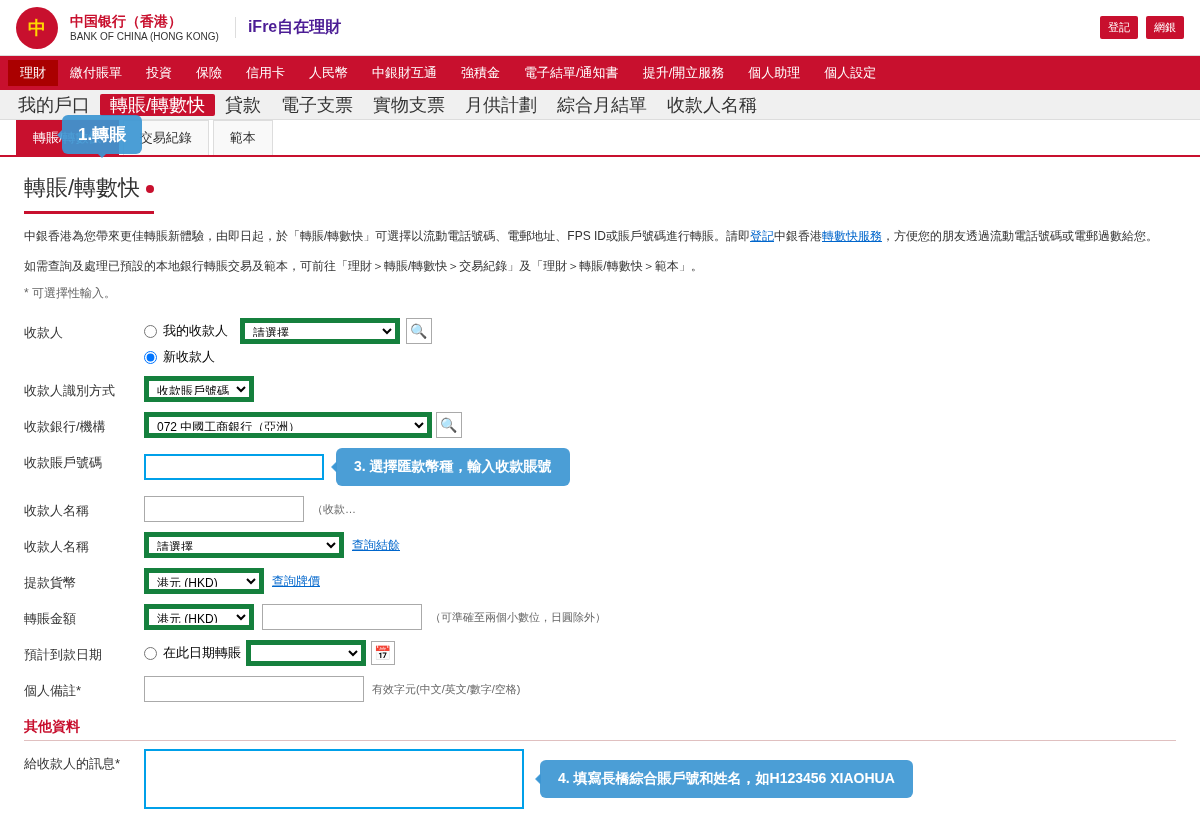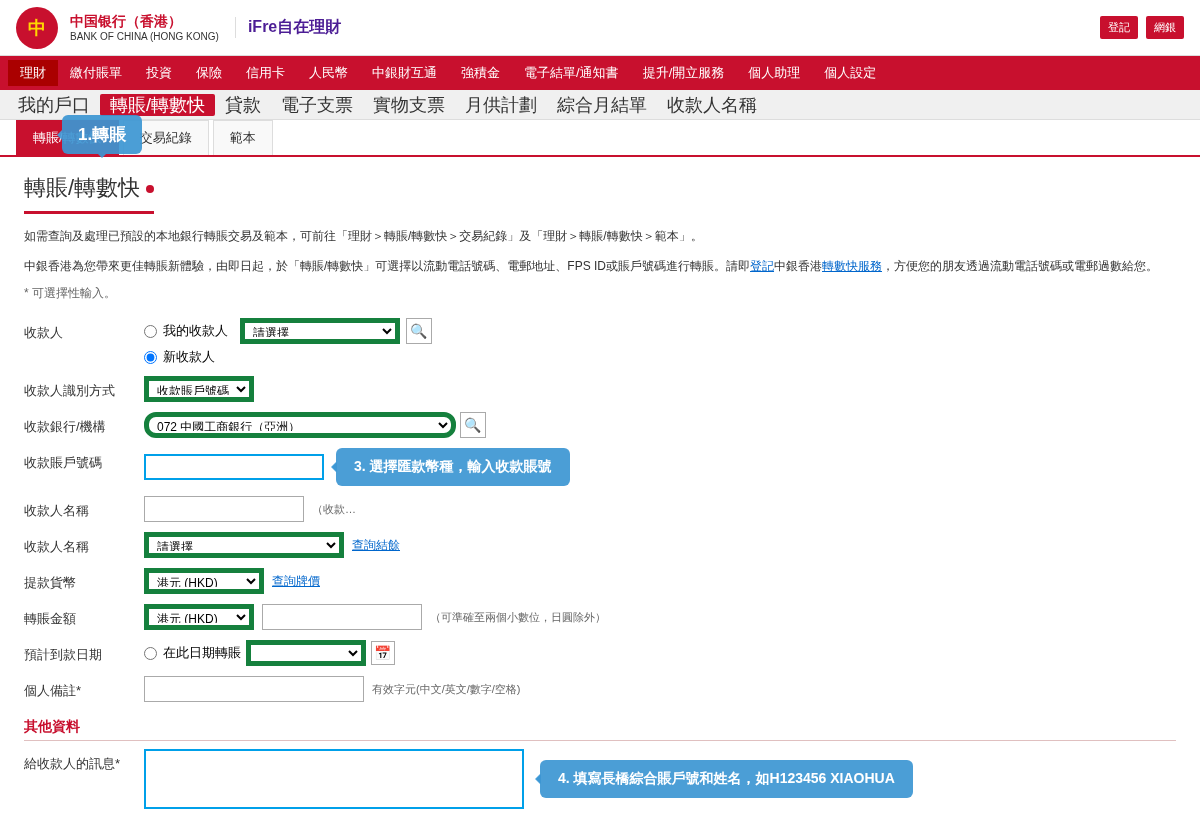--- a/index.html
+++ b/index.html
@@ -47,21 +47,21 @@
     .form-control input[type="text"] { border: 1px solid #aaa; padding: 4px 6px; font-size: 12px; height: 26px; }
     .form-control input[type="text"].wide { width: 220px; }
     .form-control input[type="text"].medium { width: 160px; }
     .form-control select { border: 5px solid #15803d; padding: 2px 4px; font-size: 12px; height: 26px; background: #fff; }
     .search-btn { width: 26px; height: 26px; background: #fff; border: 1px solid #aaa; cursor: pointer; display: flex; align-items: center; justify-content: center; font-size: 14px; }
 
     .radio-group { display: flex; flex-direction: column; gap: 4px; }
     .radio-item { display: flex; align-items: center; gap: 6px; font-size: 13px; cursor: pointer; }
 
     .blue-link { color: #0066cc; font-size: 12px; text-decoration: underline; cursor: pointer; }
-    .bank-select { width: 312px; border-radius: 12px; }
+    .bank-select { width: 288px; }
 
     .account-select { width: 200px; }
     .currency-select { width: 120px; }
     .transfer-hint { color: #666; font-size: 11px; }
 
     .date-row { display: flex; flex-direction: column; gap: 6px; }
     .date-radio-row { display: flex; align-items: center; gap: 5px; }
 
     .calendar-btn { width: 24px; height: 24px; background: #fff; border: 1px solid #aaa; cursor: pointer; display: flex; align-items: center; justify-content: center; font-size: 14px; }
     .note-hint { color: #666; font-size: 11px; }
@@ -139,24 +139,24 @@
   <div class="tooltip-bubble" style="position:absolute; left:62px; top:-42px; z-index:200; background:rgba(60,150,210,0.92); color:white; padding:8px 16px; border-radius:6px; font-size:17px; font-weight:bold;">
     <span>1.轉賬</span>
     <span style="position:absolute; bottom:-8px; left:50%; transform:translateX(-50%); border:4px solid transparent; border-top-color:rgba(60,150,210,0.92);"></span>
   </div>
 </div>
 
 <div class="content">
   <div class="page-title">轉賬/轉數快</div>
 
   <div class="info-text">
+    中銀香港為您帶來更佳轉賬新體驗，由即日起，於「轉賬/轉數快」可選擇以流動電話號碼、電郵地址、FPS ID或賬戶號碼進行轉賬。請即<a href="#">登記</a>中銀香港<a href="#">轉數快服務</a>，方便您的朋友透過流動電話號碼或電郵過數給您。
+  </div>
+  <div class="info-text">
     如需查詢及處理已預設的本地銀行轉賬交易及範本，可前往「理財＞轉賬/轉數快＞交易紀錄」及「理財＞轉賬/轉數快＞範本」。
-  </div>
-  <div class="info-text">
-    中銀香港為您帶來更佳轉賬新體驗，由即日起，於「轉賬/轉數快」可選擇以流動電話號碼、電郵地址、FPS ID或賬戶號碼進行轉賬。請即<a href="#">登記</a>中銀香港<a href="#">轉數快服務</a>，方便您的朋友透過流動電話號碼或電郵過數給您。
   </div>
   <div class="optional-note">* 可選擇性輸入。</div>
 
   
   <div class="form-section">
 
     <div class="form-row">
       <div class="form-label">收款人</div>
       <div class="form-control">
         <div class="radio-group">

